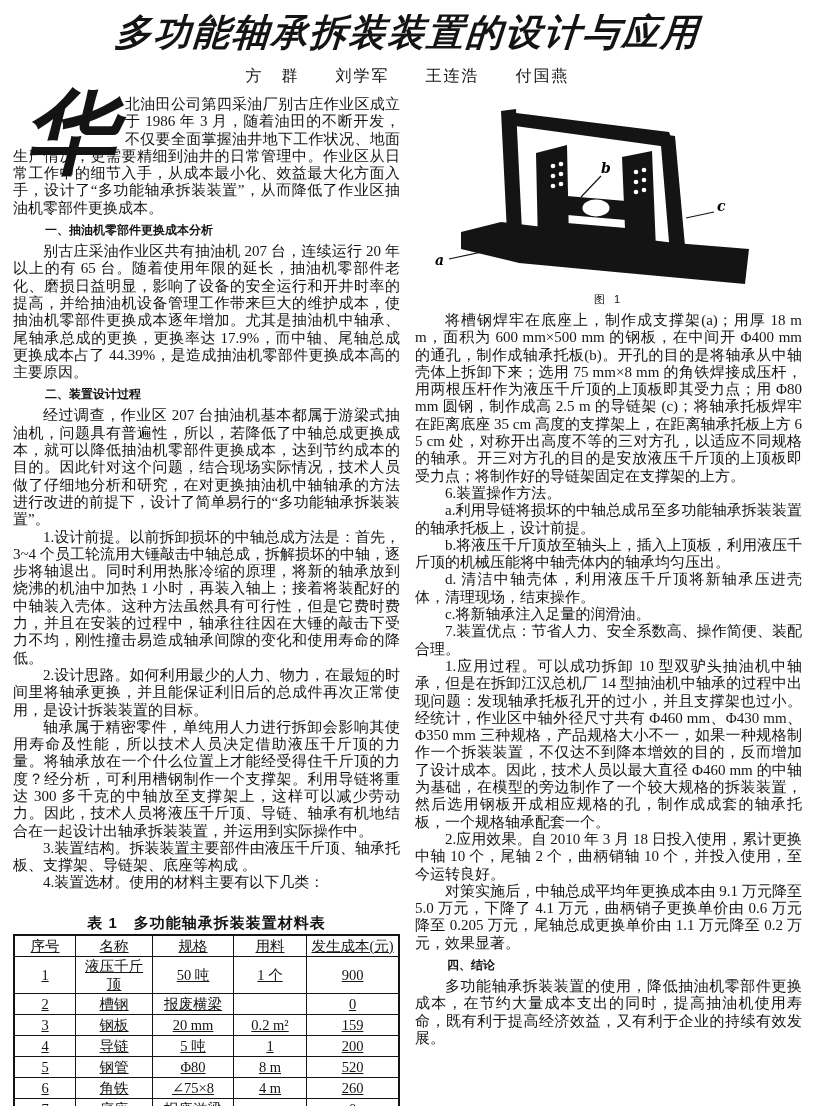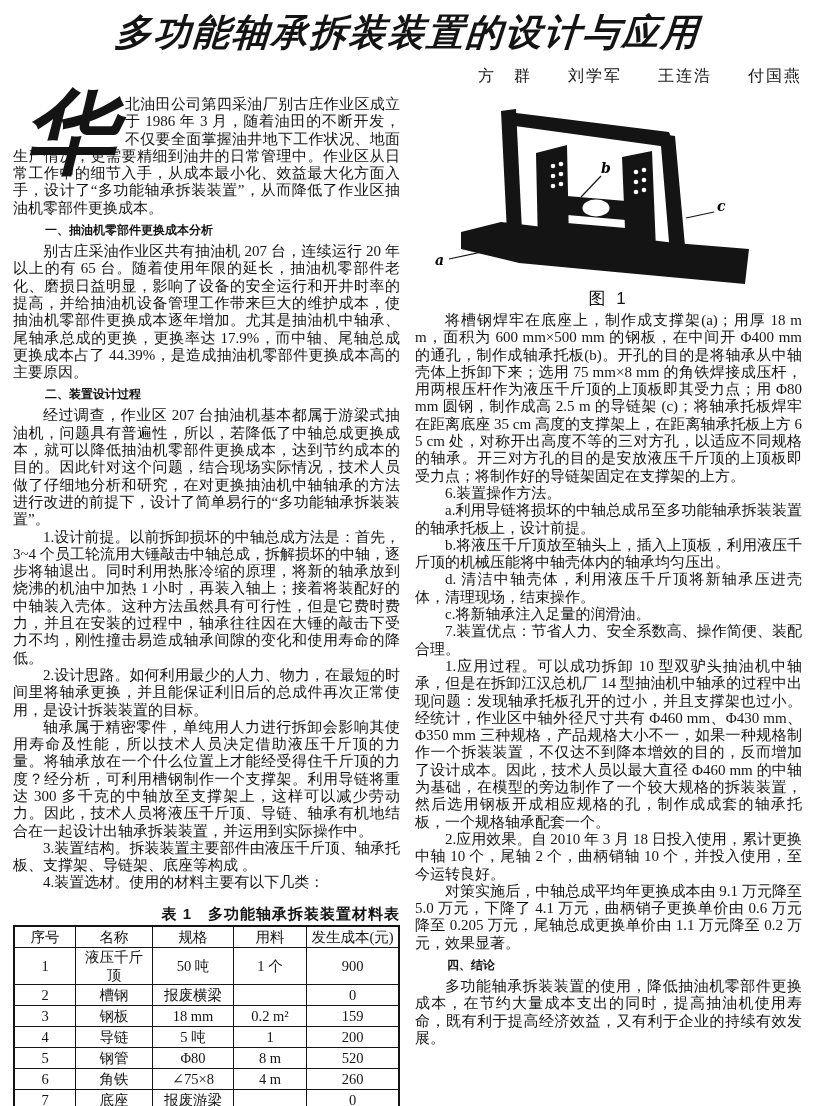--- a/index.html
+++ b/index.html
@@ -7,55 +7,55 @@
     position:relative;width:815px;height:1106px;overflow:hidden;background:#ffffff;
     color:#141414;box-sizing:border-box;padding:8px 13px 0 13px;
     font-family:"Liberation Serif","DejaVu Serif",serif;
   }
   .title{
     text-align:center;font-size:37px;line-height:44px;font-weight:bold;font-style:italic;
     letter-spacing:2px;margin:2px 0 0 0;font-family:"DejaVu Serif","Liberation Serif",serif;
     transform:skewX(-4deg);
   }
   .authors{
-    text-align:right;font-size:16px;line-height:20px;margin:12px 0 10px 0;
+    text-align:center;font-size:16px;line-height:20px;margin:12px 0 10px 0;
     font-family:"Liberation Sans","DejaVu Sans",sans-serif;letter-spacing:2px;
   }
   .columns{display:flex;gap:15px;}
   .col{width:387px;box-sizing:border-box;}
   p.body{
     margin:0;font-size:15px;line-height:17.3px;text-align:justify;text-indent:2em;
     word-break:break-all;
   }
   p.intro{text-indent:0;}
   .dropcap{
     float:left;width:112px;height:52px;overflow:visible;text-align:center;
     font-size:92px;line-height:96px;font-weight:bold;margin-top:-12px;
     font-family:"DejaVu Serif","Liberation Serif",serif;font-style:italic;
   }
   h2.sec{
     font-size:12px;line-height:21px;font-weight:bold;margin:3px 0 2px 0;padding-left:32px;
     font-family:Liberation Serif, serif;
   }
   .table-caption{
-    text-align:right;font-weight:bold;font-size:15px;line-height:19px;margin:12px 0 2px 0;
+    text-align:center;font-weight:bold;font-size:15px;line-height:19px;margin:21px 0 2px 0;
     font-family:"Liberation Sans","DejaVu Sans",sans-serif;letter-spacing:1px;
   }
   table.materials{
     width:100%;border-collapse:collapse;table-layout:fixed;border:2px solid #141414;margin:0 0 3px 0;
   }
   table.materials td,table.materials th{
     border:1px solid #141414;text-align:center;vertical-align:middle;
     font-size:14.5px;line-height:18px;height:20px;padding:0 2px;font-weight:normal;
-    font-family:"Liberation Serif","DejaVu Serif",serif;overflow:hidden;
+    font-family:"Liberation Serif","DejaVu Serif",serif;overflow:hidden;text-decoration:underline;
   }
   figure.device{margin:0 0 4px 0;padding:0;}
   figure.device svg{display:block;}
   figcaption.figcap{
-    text-align:center;font-size:17px;line-height:18px;margin-top:2px;
+    text-align:center;font-size:11px;line-height:18px;margin-top:2px;
     font-family:"Liberation Sans","DejaVu Sans",sans-serif;letter-spacing:3px;
   }
   .svg-label{font-family:"DejaVu Serif",serif;font-style:italic;font-weight:bold;font-size:14px;}
 </style>
 </head>
 <body>
 
 <div class="page">
 
   <h1 class="title">多功能轴承拆装装置的设计与应用</h1>
@@ -108,21 +108,21 @@
         <tr>
           <td>2</td>
           <td>槽钢</td>
           <td>报废横梁</td>
           <td></td>
           <td>0</td>
         </tr>
         <tr>
           <td>3</td>
           <td>钢板</td>
-          <td>18 mm</td>
+          <td>20 mm</td>
           <td>0.2 m²</td>
           <td>159</td>
         </tr>
         <tr>
           <td>4</td>
           <td>导链</td>
           <td>5 吨</td>
           <td>1</td>
           <td>200</td>
         </tr>

